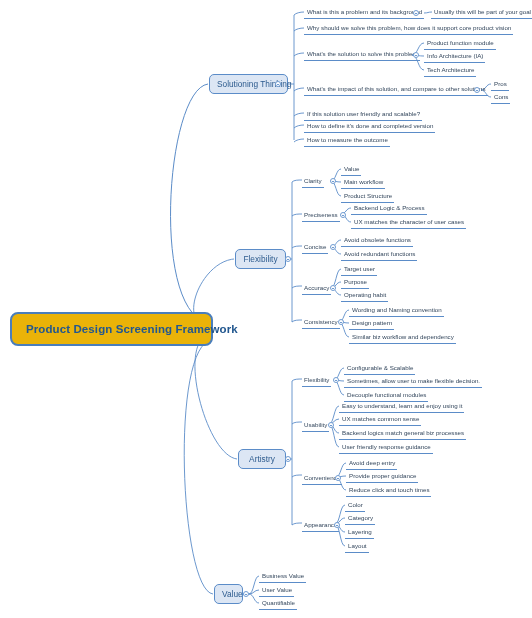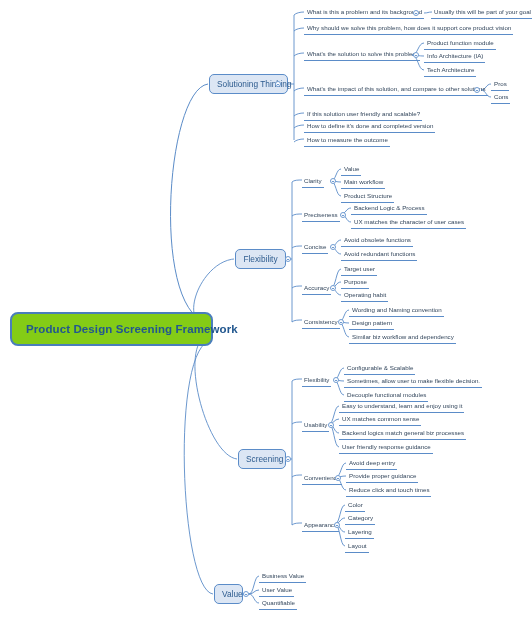--- a/index.html
+++ b/index.html
@@ -8,21 +8,21 @@
     width:532px;height:618px;position:relative;overflow:hidden;
     color:#2f4f78;
   }
   #canvas{position:absolute;left:0;top:0;width:532px;height:618px;}
   #edges{position:absolute;left:0;top:0;width:532px;height:618px;pointer-events:none;}
 
   
   .node{position:absolute;white-space:nowrap;}
 
   .root{
-    background:#84cc16;
+    background:#eab308;
     border:2px solid #4a7ebb;
     border-radius:8px;
     color:#22578f;
     font-weight:bold;
     font-size:11.5px;
     padding:9px 14px;
     box-sizing:border-box;
     letter-spacing:.1px;
   }
 
@@ -202,21 +202,21 @@
   <div class="node leaf" style="left:341px;top:265px;">Target user</div>
   <div class="node leaf" style="left:341px;top:278px;">Purpose</div>
   <div class="node leaf" style="left:341px;top:291px;">Operating habit</div>
 
   <div class="node sub" style="left:302px;top:318px;">Consistency</div>
   <span class="tog" style="left:338px;top:319px;"></span>
   <div class="node leaf" style="left:349px;top:306px;">Wording and Naming convention</div>
   <div class="node leaf" style="left:349px;top:319px;">Design pattern</div>
   <div class="node leaf" style="left:349px;top:333px;">Similar biz workflow and dependency</div>
 
-  <div class="node branch" style="left:238px;top:449px;width:48px;">Screening</div>
+  <div class="node branch" style="left:238px;top:449px;width:48px;">Artistry</div>
   <span class="tog" style="left:285px;top:456px;"></span>
 
   <div class="node sub" style="left:302px;top:376px;">Flexibility</div>
   <span class="tog" style="left:333px;top:377px;"></span>
   <div class="node leaf" style="left:344px;top:364px;">Configurable &amp; Scalable</div>
   <div class="node leaf" style="left:344px;top:377px;">Sometimes, allow user to make flexible decision.</div>
   <div class="node leaf" style="left:344px;top:391px;">Decouple functional modules</div>
 
   <div class="node sub" style="left:302px;top:421px;">Usability</div>
   <span class="tog" style="left:328px;top:422px;"></span>

